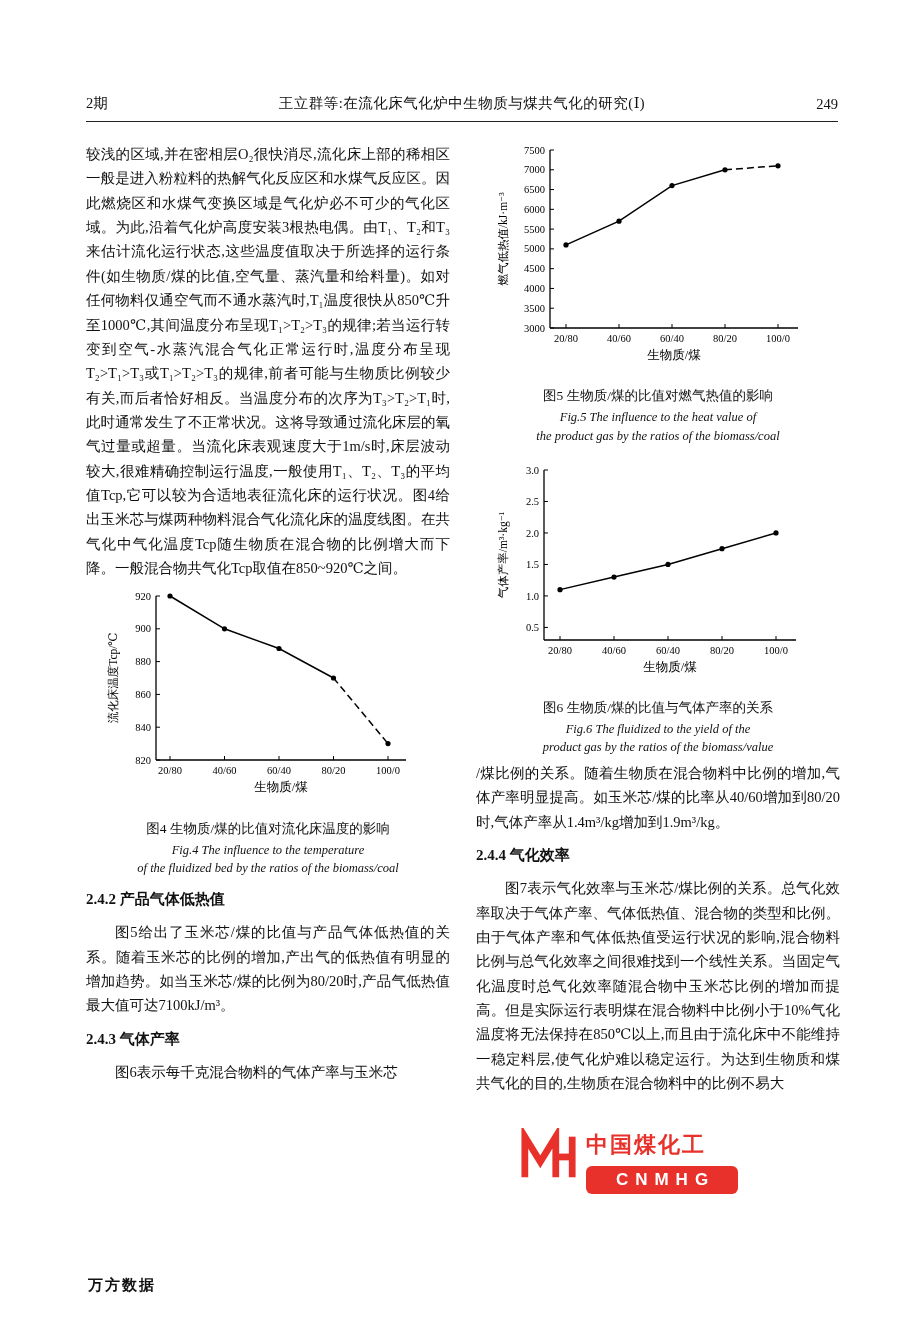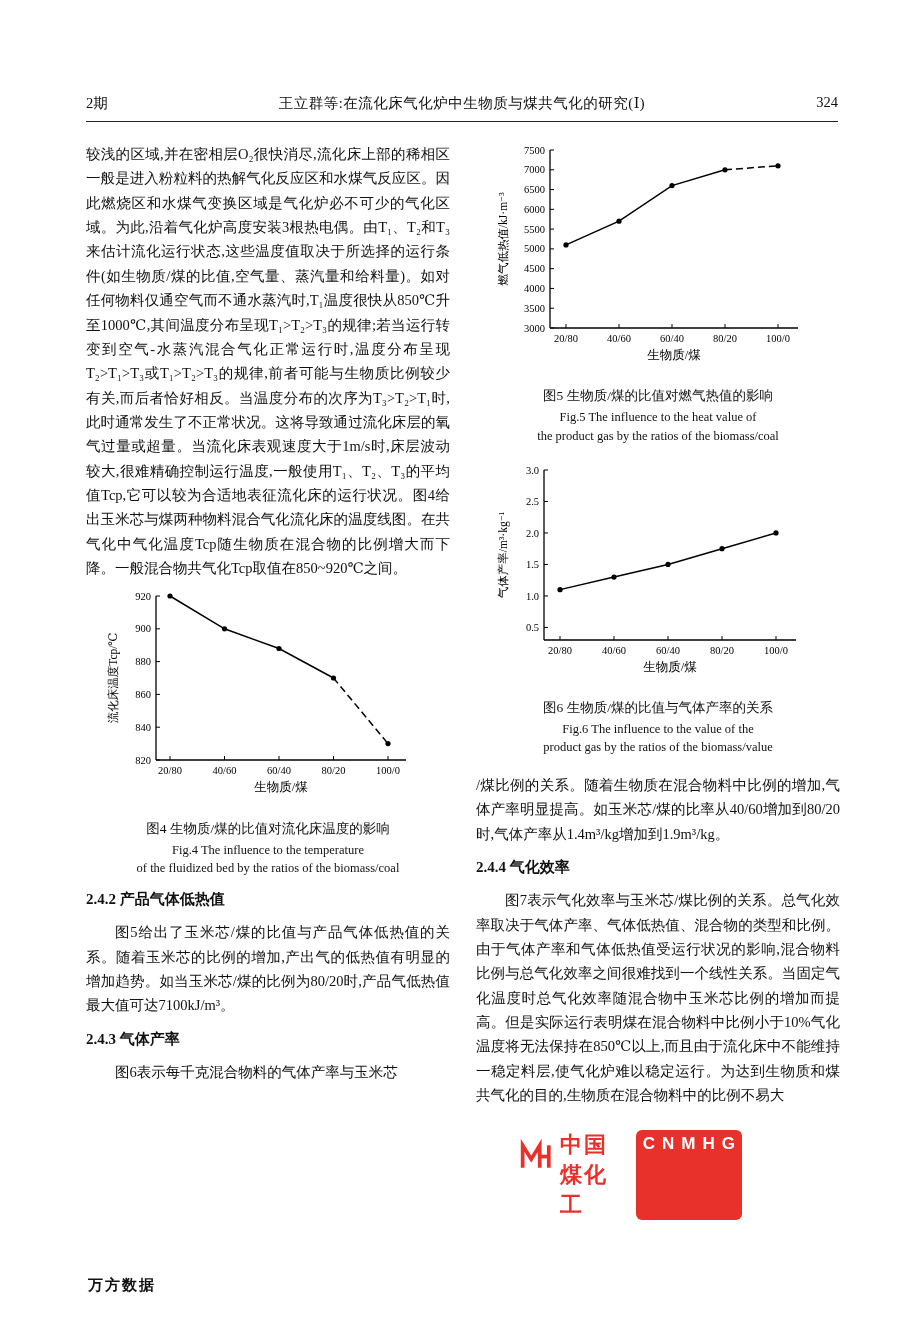--- a/index.html
+++ b/index.html
@@ -4,21 +4,21 @@
 <style>
   * { margin:0; padding:0; box-sizing:border-box; }
   html,body { background:#ffffff; }
   body {
     width:904px; height:1320px; position:relative; overflow:hidden;
     font-family:"Liberation Serif","DejaVu Serif",serif;
     color:#111;
   }
   .page-header {
     position:absolute; left:86px; top:94px; width:752px;
-    display:flex; align-items:flex-start;
+    display:flex; align-items:flex-end;
     font-size:14.5px;
     border-bottom:1.5px solid #222;
     padding-bottom:8px;
   }
   .page-header .issue { width:90px; }
   .page-header .running-title { flex:1; text-align:center; letter-spacing:0.5px; }
   .page-header .pageno { width:90px; text-align:right; }
 
   .col { position:absolute; width:364px; font-size:14.5px; line-height:1.68; text-align:justify; }
   .col-left  { left:86px;  top:142px; }
@@ -28,46 +28,46 @@
   p.indent { text-indent:2em;margin-top:8px; }
   p.noindent { text-indent:0; }
 
   h3.sec {
     font-size:15px; font-weight:bold; margin:9px 0 5px 0; text-align:left;
   }
 
   figure.fig { text-align:center; margin:6px 0 4px 0; }
   figure.fig svg { display:inline-block; }
   .cap-cn { font-size:13.5px; font-weight:normal; margin-top:8px; text-align:center; }
-  .cap-en { font-size:12.5px; line-height:1.5; text-align:center; }
+  .cap-en { font-size:12.5px; line-height:1.5; text-align:center;font-style:italic; }
 
   svg.chart text { font-family:"Liberation Serif","DejaVu Serif",serif; fill:#000; }
 
   .watermark {
     position:absolute; left:520px; top:1124px; width:222px; height:100px;
     background:#ffffff; display:flex; align-items:flex-start; gap:8px;
     padding-top:4px;
   }
-  .wm-right { display:flex; flex-direction:row; gap:6px; padding-top:2px; }
+  .wm-right { display:flex; flex-direction:column; gap:6px; padding-top:2px; }
   .wm-cn { font-size:22px; font-weight:bold; letter-spacing:2px; font-family:"Liberation Sans",sans-serif; }
   .wm-box {
-    border-radius:6px; padding:4px 0; width:152px; text-align:right;
+    border-radius:6px; padding:4px 0; width:152px; text-align:center;
     font-family:"Liberation Sans",sans-serif;
     font-size:17px; font-weight:bold; letter-spacing:7px; text-indent:7px;
     color:#fff;
   }
   .page-footer { position:absolute; left:88px; top:1276px; font-size:15px; font-weight:bold; letter-spacing:2px; }
 </style>
 </head>
 <body>
 
 <header class="page-header">
   <span class="issue">2期</span>
   <span class="running-title">王立群等:在流化床气化炉中生物质与煤共气化的研究(Ⅰ)</span>
-  <span class="pageno">324</span>
+  <span class="pageno">249</span>
 </header>
 
 <section class="col col-left">
   <p class="body-par noindent">较浅的区域,并在密相层O₂很快消尽,流化床上部的稀相区一般是进入粉粒料的热解气化反应区和水煤气反应区。因此燃烧区和水煤气变换区域是气化炉必不可少的气化区域。为此,沿着气化炉高度安装3根热电偶。由T₁、T₂和T₃来估计流化运行状态,这些温度值取决于所选择的运行条件(如生物质/煤的比值,空气量、蒸汽量和给料量)。如对任何物料仅通空气而不通水蒸汽时,T₁温度很快从850℃升至1000℃,其间温度分布呈现T₁&gt;T₂&gt;T₃的规律;若当运行转变到空气-水蒸汽混合气化正常运行时,温度分布呈现T₂&gt;T₁&gt;T₃或T₁&gt;T₂&gt;T₃的规律,前者可能与生物质比例较少有关,而后者恰好相反。当温度分布的次序为T₃&gt;T₂&gt;T₁时,此时通常发生了不正常状况。这将导致通过流化床层的氧气过量或超量。当流化床表观速度大于1m/s时,床层波动较大,很难精确控制运行温度,一般使用T₁、T₂、T₃的平均值Tcp,它可以较为合适地表征流化床的运行状况。图4给出玉米芯与煤两种物料混合气化流化床的温度线图。在共气化中气化温度Tcp随生物质在混合物的比例增大而下降。一般混合物共气化Tcp取值在850~920℃之间。</p>
 
   <figure class="fig">
     <svg class="chart" width="332" height="216" viewBox="0 0 332 216">
         <line x1="54" y1="10" x2="54" y2="174" stroke="#000" stroke-width="1.3"></line>
         <line x1="54" y1="174" x2="304" y2="174" stroke="#000" stroke-width="1.3"></line>
         <line x1="54" y1="174" x2="58" y2="174" stroke="#000" stroke-width="1"></line>
@@ -193,25 +193,25 @@
         <polyline points="68,129.62962962962962 122,117.03703703703704 176,104.44444444444444 230,88.70370370370371 284,72.96296296296298" fill="none" stroke="#000" stroke-width="1.5"></polyline>
         <circle cx="68" cy="129.62962962962962" r="2.6" fill="#000"></circle>
         <circle cx="122" cy="117.03703703703704" r="2.6" fill="#000"></circle>
         <circle cx="176" cy="104.44444444444444" r="2.6" fill="#000"></circle>
         <circle cx="230" cy="88.70370370370371" r="2.6" fill="#000"></circle>
         <circle cx="284" cy="72.96296296296298" r="2.6" fill="#000"></circle>
         <text x="178" y="211" text-anchor="middle" font-size="12.5">生物质/煤</text>
         <text transform="translate(15,95) rotate(-90)" text-anchor="middle" font-size="11.5">气体产率/m³·kg⁻¹</text>
       </svg>
     <div class="cap-cn">图6  生物质/煤的比值与气体产率的关系</div>
-    <div class="cap-en">Fig.6  The influence to the value of the</div>
+    <div class="cap-en">Fig.6  The fluidized to the yield of the</div>
     <div class="cap-en">product gas by the ratios of the biomass/value</div>
   </figure>
 
-  <p class="body-par noindent" style="margin-top:16px;">/煤比例的关系。随着生物质在混合物料中比例的增加,气体产率明显提高。如玉米芯/煤的比率从40/60增加到80/20时,气体产率从1.4m³/kg增加到1.9m³/kg。</p>
+  <p class="body-par noindent" style="margin-top:4px;">/煤比例的关系。随着生物质在混合物料中比例的增加,气体产率明显提高。如玉米芯/煤的比率从40/60增加到80/20时,气体产率从1.4m³/kg增加到1.9m³/kg。</p>
 
   <h3 class="sec">2.4.4  气化效率</h3>
   <p class="body-par indent">图7表示气化效率与玉米芯/煤比例的关系。总气化效率取决于气体产率、气体低热值、混合物的类型和比例。由于气体产率和气体低热值受运行状况的影响,混合物料比例与总气化效率之间很难找到一个线性关系。当固定气化温度时总气化效率随混合物中玉米芯比例的增加而提高。但是实际运行表明煤在混合物料中比例小于10%气化温度将无法保持在850℃以上,而且由于流化床中不能维持一稳定料层,使气化炉难以稳定运行。为达到生物质和煤共气化的目的,生物质在混合物料中的比例不易大</p>
 </section>
 
 <div class="watermark">
   <svg width="58" height="56" viewBox="0 0 60 56">
     <polyline points="5,50 5,8 21,34 37,8 37,50" fill="none" stroke="#e8312b" stroke-width="7"></polyline>
     <line x1="37" y1="29" x2="54" y2="29" stroke="#e8312b" stroke-width="7"></line>
     <line x1="54" y1="8" x2="54" y2="50" stroke="#e8312b" stroke-width="7"></line>

